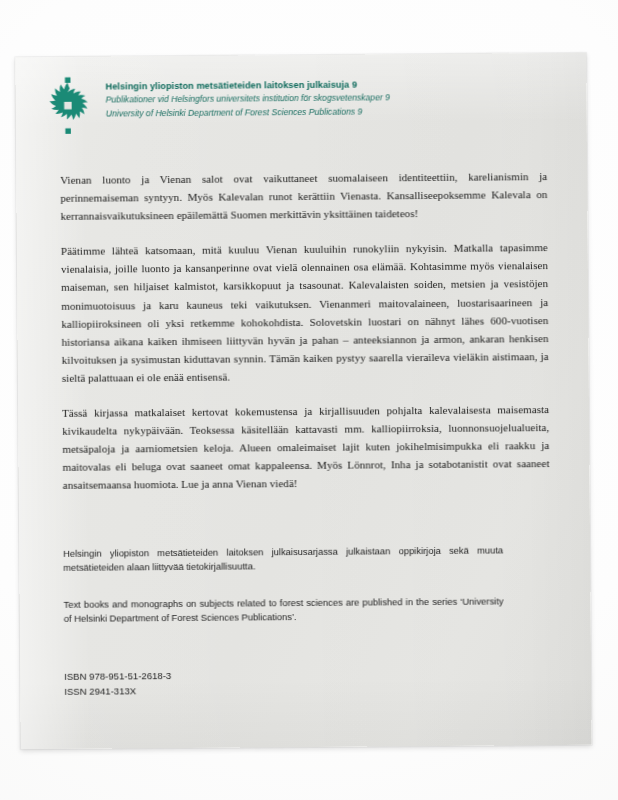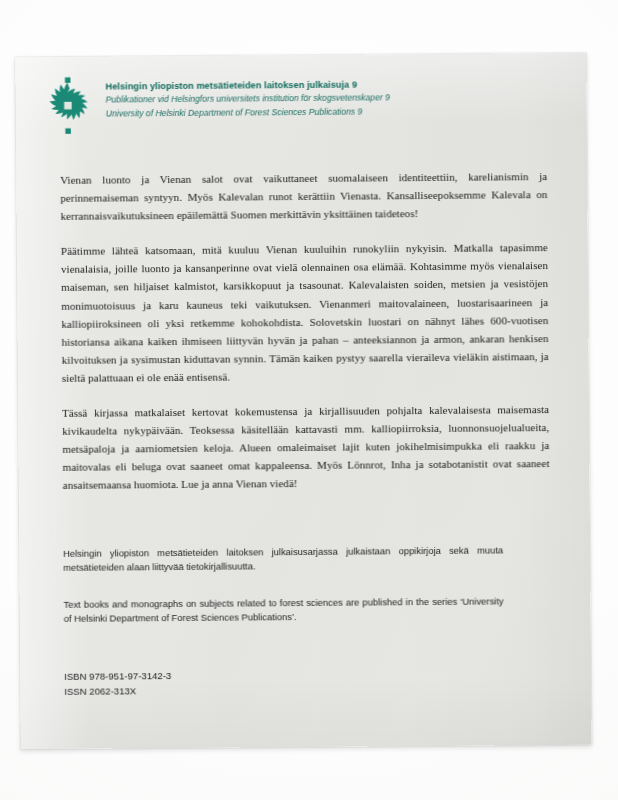--- a/index.html
+++ b/index.html
@@ -135,18 +135,18 @@
       <p class="para">Päätimme lähteä katsomaan, mitä kuuluu Vienan kuuluihin runokyliin nykyisin. Matkalla tapasimme vienalaisia, joille luonto ja kansanperinne ovat vielä olennainen osa elämää. Kohtasimme myös vienalaisen maiseman, sen hiljaiset kalmistot, karsikkopuut ja tsasounat. Kalevalaisten soiden, metsien ja vesistöjen monimuotoisuus ja karu kauneus teki vaikutuksen. Vienanmeri maitovalaineen, luostarisaarineen ja kalliopiiroksineen oli yksi retkemme kohokohdista. Solovetskin luostari on nähnyt lähes 600-vuotisen historiansa aikana kaiken ihmiseen liittyvän hyvän ja pahan – anteeksiannon ja armon, ankaran henkisen kilvoituksen ja sysimustan kiduttavan synnin. Tämän kaiken pystyy saarella vieraileva vieläkin aistimaan, ja sieltä palattuaan ei ole enää entisensä.</p>
       <p class="para">Tässä kirjassa matkalaiset kertovat kokemustensa ja kirjallisuuden pohjalta kalevalaisesta maisemasta kivikaudelta nykypäivään. Teoksessa käsitellään kattavasti mm. kalliopiirroksia, luonnonsuojelualueita, metsäpaloja ja aarniometsien keloja. Alueen omaleimaiset lajit kuten jokihelmisimpukka eli raakku ja maitovalas eli beluga ovat saaneet omat kappaleensa. Myös Lönnrot, Inha ja sotabotanistit ovat saaneet ansaitsemaansa huomiota. Lue ja anna Vienan viedä!</p>
     </div>
 
     <div id="footer">
       <p class="foot-para">Helsingin yliopiston metsätieteiden laitoksen julkaisusarjassa julkaistaan oppikirjoja sekä muuta metsätieteiden alaan liittyvää tietokirjallisuutta.</p>
       <p class="foot-para last">Text books and monographs on subjects related to forest sciences are published in the series ‘University of Helsinki Department of Forest Sciences Publications’.</p>
     </div>
 
     <div id="idents">
-      <div class="ident-line">ISBN 978-951-97-3142-3</div>
-      <div class="ident-line">ISSN 2062-313X</div>
+      <div class="ident-line">ISBN 978-951-51-2618-3</div>
+      <div class="ident-line">ISSN 2941-313X</div>
     </div>
 
   </div>
 </div>
 
 </body></html>

